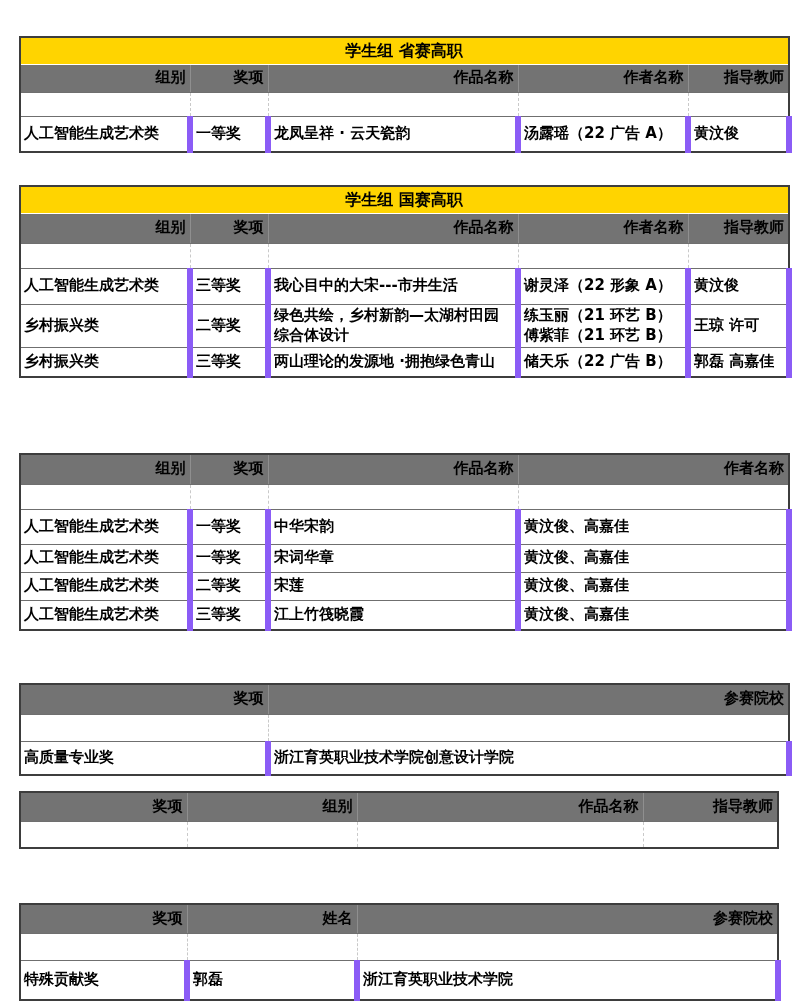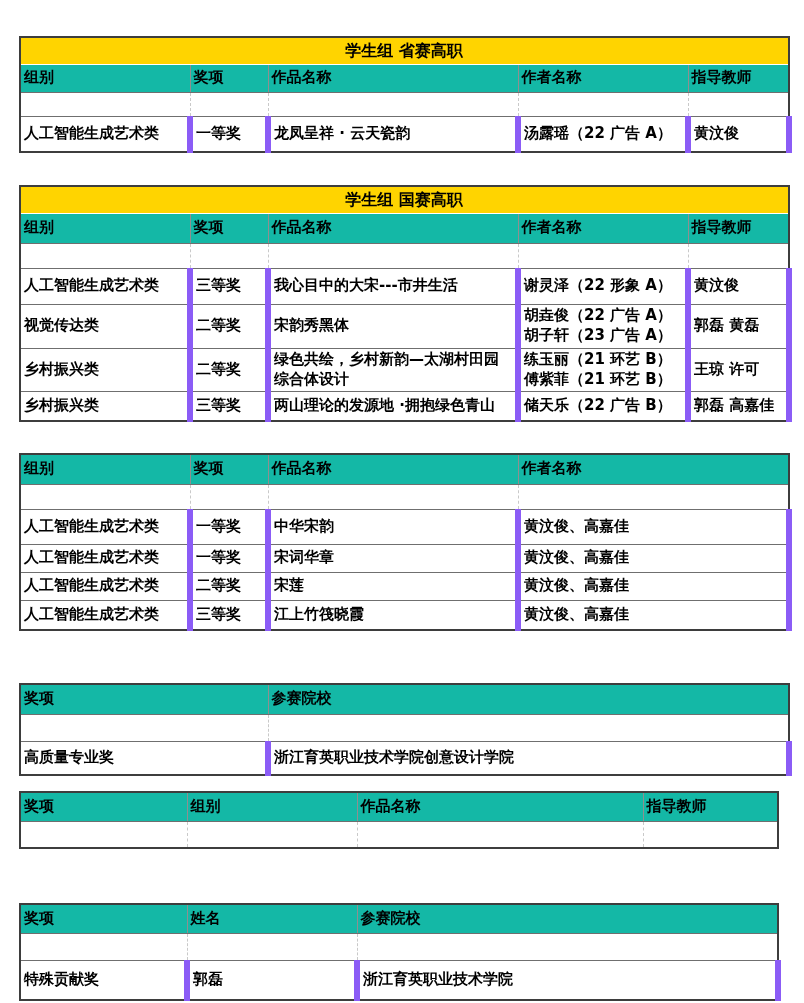--- a/index.html
+++ b/index.html
@@ -15,21 +15,21 @@
   td{
     padding:1px 4px 1px 3px;font-size:15px;line-height:1.32;
     white-space:pre-line;overflow:hidden;vertical-align:middle;
     word-break:break-all;
   }
   .title-cell{
     background:#FFD400;text-align:center;font-size:16px;
     border-bottom:1px solid #ffffff;
   }
   .head-cell{
-    background:#14b8a6;text-align:left;
+    background:#737373;text-align:right;
     border-right:1px solid #8f8f8f;border-bottom:1px solid #6f6f6f;
   }
   .empty-cell{
     border-right:1px dashed #c9c9c9;border-bottom:1px solid #6f6f6f;
   }
   .data-cell{
     border-right:6px solid #8b5cf6;border-bottom:1px solid #6f6f6f;
   }
   #t1{top:36px;left:19px;width:769px;}
   #t2{top:185px;left:19px;width:769px;}
@@ -103,28 +103,20 @@
     <td class="empty-cell"></td>
     <td class="empty-cell"></td>
   </tr>
   <tr style="height:36px">
     <td class="data-cell">人工智能生成艺术类</td>
     <td class="data-cell">三等奖</td>
     <td class="data-cell">我心目中的大宋---市井生活</td>
     <td class="data-cell">谢灵泽（22 形象 A）</td>
     <td class="data-cell">黄汶俊</td>
   </tr>
-  <tr style="height:44px">
-    <td class="data-cell">视觉传达类</td>
-    <td class="data-cell">二等奖</td>
-    <td class="data-cell">宋韵秀黑体</td>
-    <td class="data-cell">胡垚俊（22 广告 A）
-胡子轩（23 广告 A）</td>
-    <td class="data-cell">郭磊 黄磊</td>
-  </tr>
   <tr style="height:43px">
     <td class="data-cell">乡村振兴类</td>
     <td class="data-cell">二等奖</td>
     <td class="data-cell">绿色共绘，乡村新韵—太湖村田园综合体设计</td>
     <td class="data-cell">练玉丽（21 环艺 B）
 傅紫菲（21 环艺 B）</td>
     <td class="data-cell">王琼 许可</td>
   </tr>
   <tr style="height:30px">
     <td class="data-cell">乡村振兴类</td>

